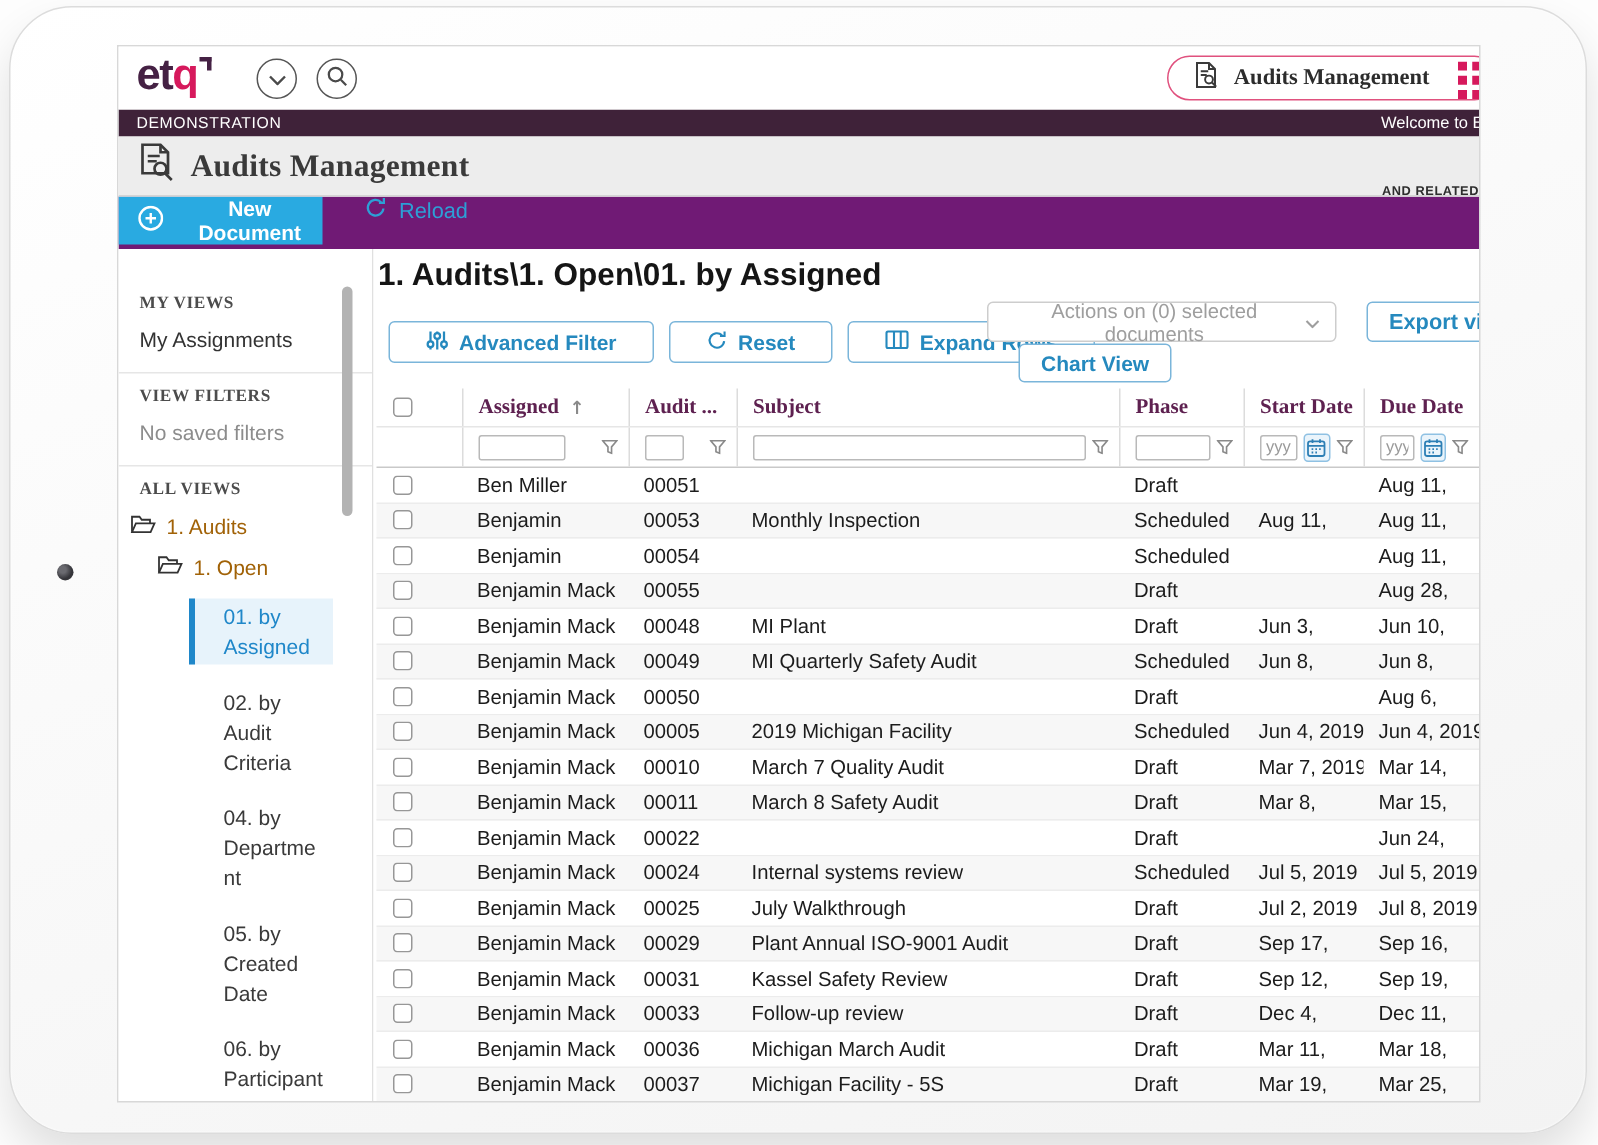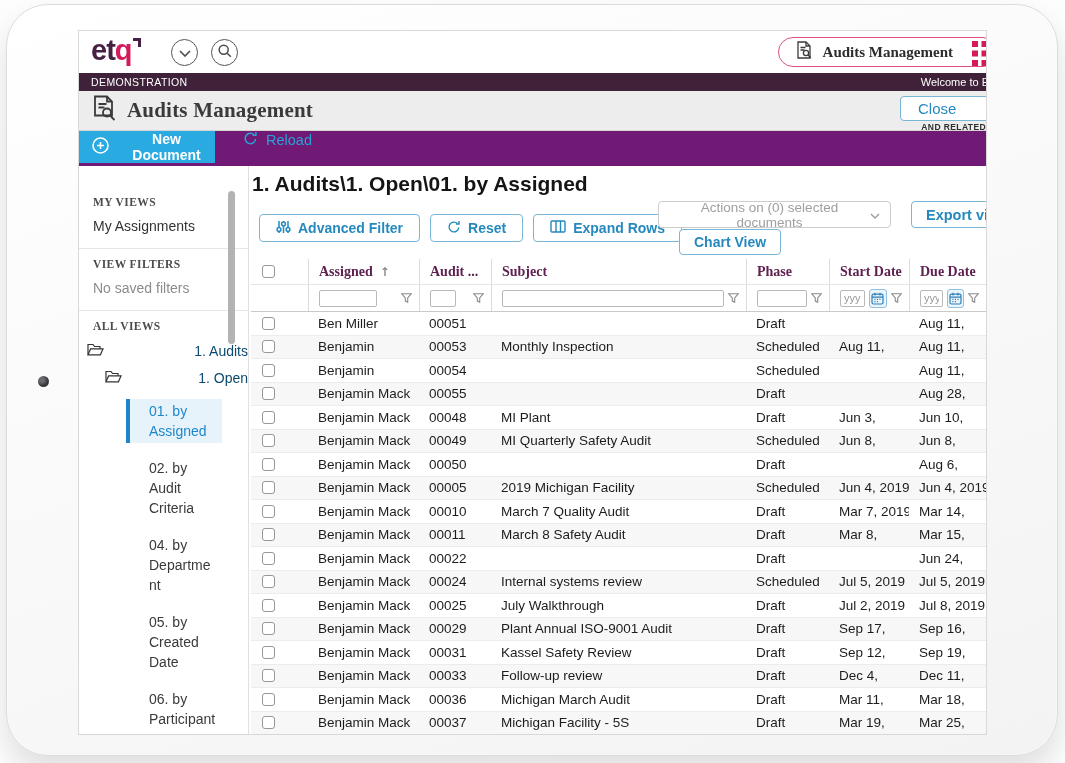--- a/index.html
+++ b/index.html
@@ -58,36 +58,36 @@
 
   
   .body-row { display:flex; height:568px; }
   .sidebar { position:relative; width:170px; border-right:1px solid #e0e0e0; padding-top:30px;
     overflow:hidden; background:#fff; flex:none; }
   .side-h { font-family:"Liberation Serif","DejaVu Serif",serif; font-weight:700; font-size:11.5px;
     color:#4c4c4c; letter-spacing:.4px; padding:0 14px; margin-bottom:3px; }
   .side-item { font-size:14px; color:#333; padding:7px 14px; }
   .side-item.muted { color:#8c8c8c; }
   .divider { border-top:1px solid #e6e6e6; margin:7px 0 9px; }
-  .tnode.folder { display:flex; align-items:center; gap:16px; font-size:14px; color:#0c4a6e;
-    margin:11px 0 11px 8px;justify-content:space-between; }
+  .tnode.folder { display:flex; align-items:center; gap:7px; font-size:14px; color:#a16207;
+    margin:11px 0 11px 8px; }
   .tnode.folder.lvl1 { margin-left:26px; }
   .tnode.view { margin:13px 0 13px 47px; width:96px; border-left:4px solid transparent;
     padding:2px 6px 2px 19px; font-size:14px; line-height:20px; color:#3a3a3a;
     overflow-wrap:break-word; word-break:break-word; }
   .tnode.view.selected { background:#e7f3fb; border-left-color:#1f87c9; color:#1f87c9; }
   .sb-thumb { position:absolute; right:13px; top:25px; width:7px; height:153px;
     background:#b3b3b3; border-radius:4px; }
 
   
   .main { position:relative; flex:1; background:#fff; }
   .vtitle { position:absolute; left:3px; top:6px; font-size:21px; font-weight:700; color:#151515; }
   .btnrow { position:absolute; left:10px; top:48px; display:flex; gap:10px; }
   .obtn { height:28px; border:1.5px solid #7ab5da; border-radius:4px; background:#fff; color:#2589be;
-    font-size:14px; font-weight:600; display:flex; align-items:center; gap:7px; padding:0 16px;
+    font-size:14px; font-weight:600; display:flex; align-items:center; gap:7px; padding:0 24px;
     font-family:inherit; white-space:nowrap; }
   .actions-dd { position:absolute; left:409px; top:35px; width:233px; height:27px;
     border:1px solid #cdcdcd; border-radius:4px; background:#fff; color:#9e9e9e; font-size:13.5px;
     display:flex; align-items:center; justify-content:space-between; padding:0 10px; font-family:inherit; }
   .export-btn { position:absolute; left:662px; top:35px; width:130px; height:27px;
     border:1.5px solid #7ab5da; border-radius:4px; background:#fff; color:#2589be; font-size:14.5px;
     font-weight:600; text-align:left; padding-left:14px; font-family:inherit; }
   .chart-btn { position:absolute; left:430px; top:63px; height:26px; border:1.5px solid #7ab5da;
     border-radius:4px; background:#fff; color:#2589be; font-size:14px; font-weight:600;
     padding:0 14px; font-family:inherit; }
@@ -185,21 +185,20 @@
             <g fill="none" stroke="#3a3a3a" stroke-width="1.8">
               <path d="M2 1.5h12l5 5v14H2z"></path>
               <path d="M14 1.5v5h5"></path>
               <path d="M5.5 9h8M5.5 12.5h6"></path>
               <circle cx="14" cy="17.5" r="4"></circle>
               <path d="M17 20.5l4.5 4.5"></path>
             </g>
           </svg>
       </span>
       <span class="title slab">Audits Management</span>
-      <button class="close-btn">Close</button>
       <span class="related">AND RELATED</span>
     </div>
 
     <div class="toolbar">
       <button class="newdoc-btn">
         <span>
           <svg width="17" height="17" viewBox="0 0 17 17" fill="none" stroke="#fff" stroke-width="1.6">
               <circle cx="8.5" cy="8.5" r="7.5"></circle>
               <path d="M8.5 5v7M5 8.5h7"></path>
             </svg>

